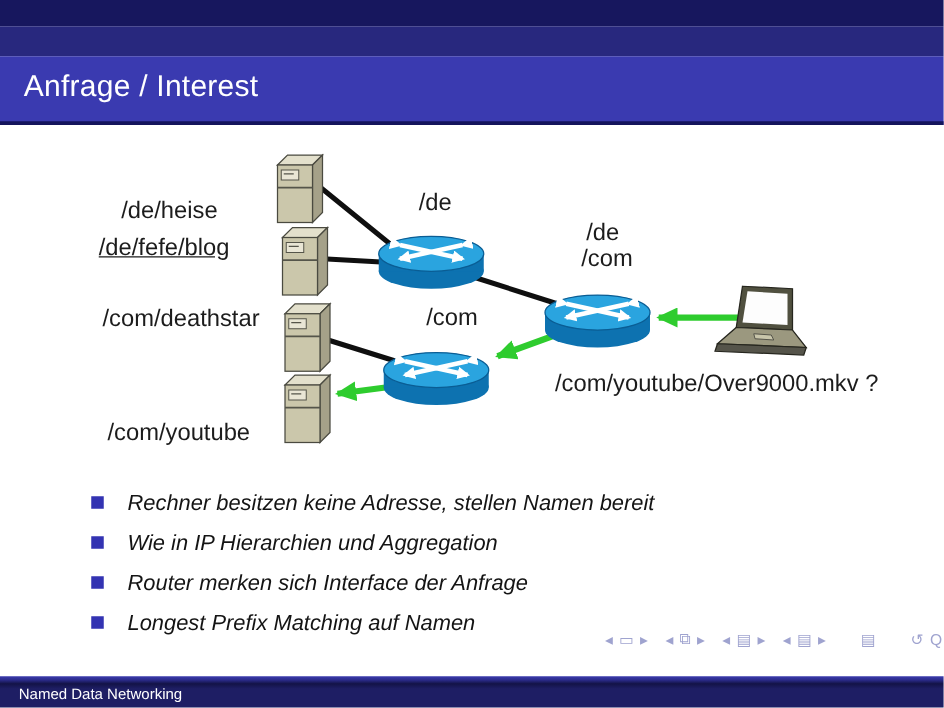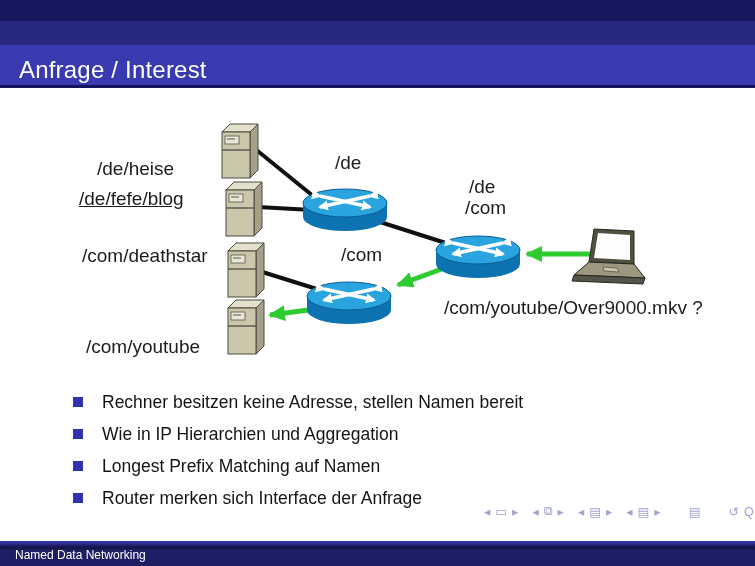--- a/index.html
+++ b/index.html
@@ -7,32 +7,32 @@
   body {
     position: relative;
     width: 755px; height: 566px;
     background: #ffffff;
     font-family: "Liberation Sans", "DejaVu Sans", sans-serif;
     overflow: hidden;
   }
   
   .bar-top    { position: absolute; left: 0; top: 0;  width: 755px; height: 21px; background: #17175e; }
   .bar-mid    { position: absolute; left: 0; top: 21px; width: 755px; height: 24px; background: #28287e; }
-  .title-bar  { position: absolute; left: 0; top: 45px; width: 755px; height: 43px;
+  .title-bar  { position: absolute; left: 0; top: 45px; width: 755px; height: 55px;
                 background: #3a3ab0; border-bottom: 3px solid #14145c;
                 color: #ffffff; font-size: 24px; line-height: 50px; padding-left: 19px;
                 font-weight: 400; letter-spacing: 0.2px; }
   
   .diagram-svg { position: absolute; left: 0; top: 100px; width: 755px; height: 290px; }
   .dlabel { position: absolute; font-size: 19px; color: #1c1c1c; white-space: nowrap; }
   .dlabel.two-line { line-height: 21px; }
   .dlabel .indent { padding-left: 4px; display: inline-block; }
   
   .bullets { position: absolute; left: 73px; top: 386px; }
-  .bullet-row { display: flex; align-items: center; height: 32px; }
+  .bullet-row { display: flex; align-items: center; height: 32px; font-style: italic; }
   .bullet-sq { width: 10px; height: 10px; background: #3333b2; margin-right: 19px; flex: 0 0 auto; }
   .bullet-text { font-size: 17.5px; color: #141414; white-space: nowrap; }
   
   .navbar { position: absolute; left: 484px; top: 504px; display: flex; align-items: center;
             font-size: 12.5px; color: rgba(100, 106, 178, 0.62); }
   .navbar span { display: inline-block; margin-right: 5px; cursor: default; }
   .navbar span.gap { margin-left: 9px; }
   .navbar span.biggap { margin-left: 23px; }
   
   .footer { position: absolute; left: 0; top: 541px; width: 755px; height: 37px;
@@ -124,25 +124,25 @@
   <div class="bullet-row">
     <span class="bullet-sq"></span>
     <span class="bullet-text">Rechner besitzen keine Adresse, stellen Namen bereit</span>
   </div>
   <div class="bullet-row">
     <span class="bullet-sq"></span>
     <span class="bullet-text">Wie in IP Hierarchien und Aggregation</span>
   </div>
   <div class="bullet-row">
     <span class="bullet-sq"></span>
-    <span class="bullet-text">Longest Prefix Matching auf Namen</span>
+    <span class="bullet-text">Router merken sich Interface der Anfrage</span>
   </div>
   <div class="bullet-row">
     <span class="bullet-sq"></span>
-    <span class="bullet-text">Router merken sich Interface der Anfrage</span>
+    <span class="bullet-text">Longest Prefix Matching auf Namen</span>
   </div>
 </div>
 
 <div class="navbar">
   <span>◂</span>
   <span>▭</span>
   <span>▸</span>
   <span class="gap">◂</span>
   <span>⧉</span>
   <span>▸</span>

